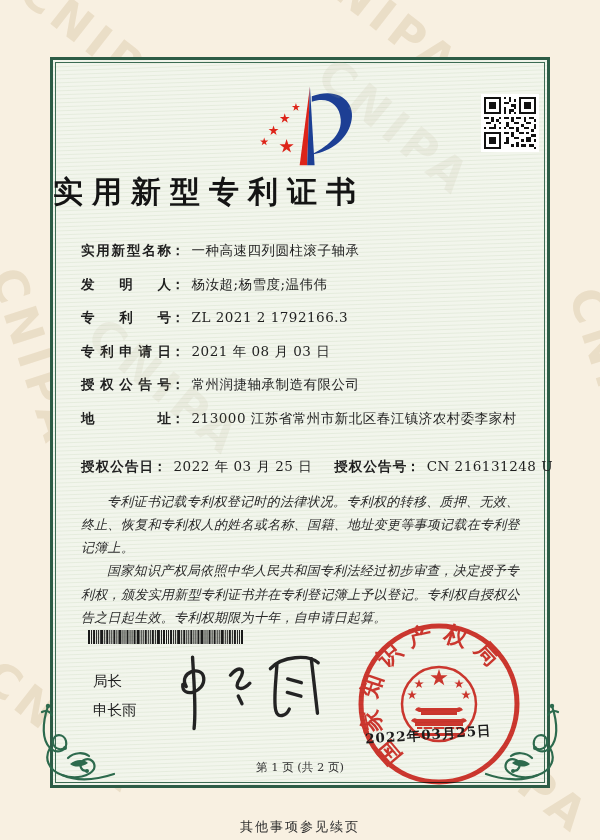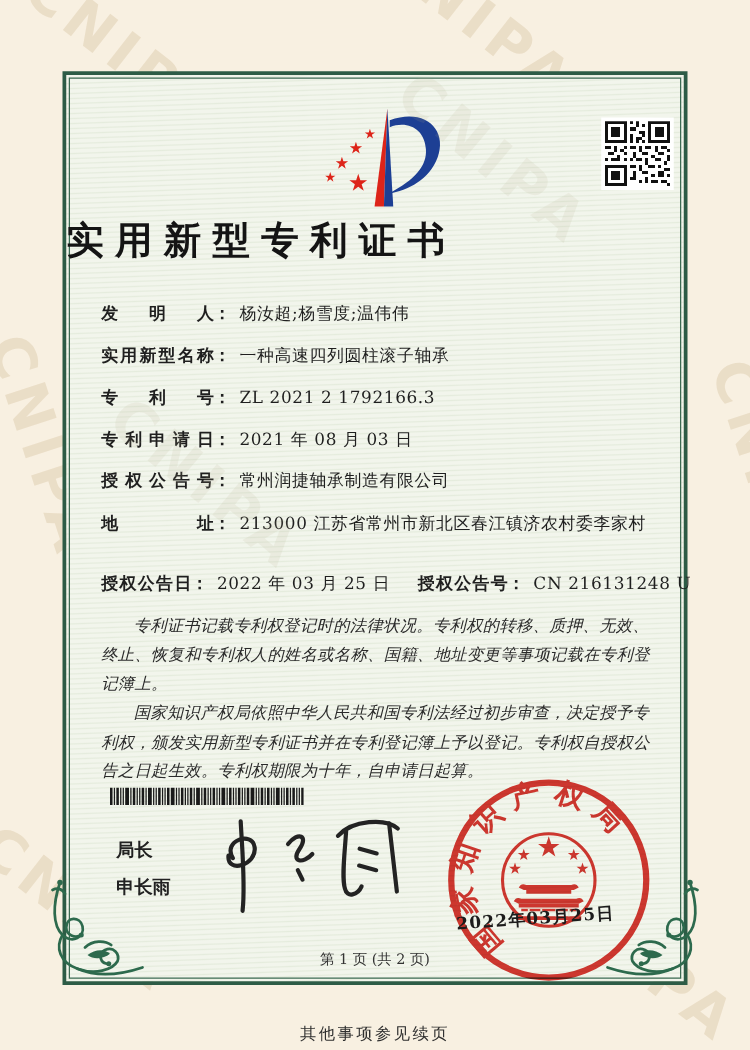--- a/index.html
+++ b/index.html
@@ -36,21 +36,21 @@
   .grantrow .cell2{margin-left:22px;}
   .grantrow .flabel{width:72px;margin-top:15px;}
 
   .paras{position:absolute;left:28px;top:430px;width:447px;font-size:13px;line-height:1.78;
      color:#2a2a2a;font-style:italic;}
   .paras p{margin:0;text-indent:2em;letter-spacing:.3px;}
 
   .barcode{position:absolute;left:35px;top:570px;width:155px;height:14px;}
 
   .signer{position:absolute;left:40px;top:607px;font-family:"DejaVu Sans","Liberation Sans",sans-serif;
-     font-size:14.5px;font-weight:bold;color:#222;line-height:2.0;}
+     font-size:14.5px;font-weight:normal;color:#222;line-height:2.0;}
   .signature{position:absolute;left:100px;top:585px;width:190px;height:90px;}
 
   .seal{position:absolute;left:300px;top:558px;width:172px;height:172px;opacity:.9;mix-blend-mode:multiply;}
   .sealdate{position:absolute;left:312px;top:665px;width:160px;font-size:13.5px;font-weight:bold;
      color:#1c1c1c;letter-spacing:1px;transform:rotate(-4deg);white-space:nowrap;}
 
   .pagenum{position:absolute;left:0;top:700px;width:100%;text-align:center;font-size:11.5px;color:#333;}
 
   .flour{position:absolute;z-index:3;}
   .footer{position:absolute;left:0;top:818px;width:100%;text-align:center;z-index:2;
@@ -105,24 +105,24 @@
                  M8 14h2v1H8z M11 14h1v2h-1z M14 14h2v1h-2z M17 14h1v1h-1z M19 15h2v1h-2z
                  M9 16h1v2h-1z M12 16h2v1h-2z M15 17h1v1h-1z M17 16h2v2h-2z M20 17h1v1h-1z
                  M8 18h2v1H8z M11 19h1v1h-1z M13 18h1v2h-1z M15 19h2v1h-2z M18 19h2v1h-2z M20 20h1v1h-1z"></path>
       </g>
     </svg>
 
     <div class="title">实用新型专利证书</div>
 
     <div class="fields">
       <div class="frow">
+        <span class="flabel">实用新型名称</span><span class="fcolon">：</span><span class="fvalue">一种高速四列圆柱滚子轴承</span>
+      </div>
+      <div class="frow">
         <span class="flabel">发明人</span><span class="fcolon">：</span><span class="fvalue">杨汝超;杨雪度;温伟伟</span>
-      </div>
-      <div class="frow">
-        <span class="flabel">实用新型名称</span><span class="fcolon">：</span><span class="fvalue">一种高速四列圆柱滚子轴承</span>
       </div>
       <div class="frow">
         <span class="flabel">专利号</span><span class="fcolon">：</span><span class="fvalue">ZL 2021 2 1792166.3</span>
       </div>
       <div class="frow">
         <span class="flabel">专利申请日</span><span class="fcolon">：</span><span class="fvalue">2021 年 08 月 03 日</span>
       </div>
       <div class="frow">
         <span class="flabel">授权公告号</span><span class="fcolon">：</span><span class="fvalue">常州润捷轴承制造有限公司</span>
       </div>

